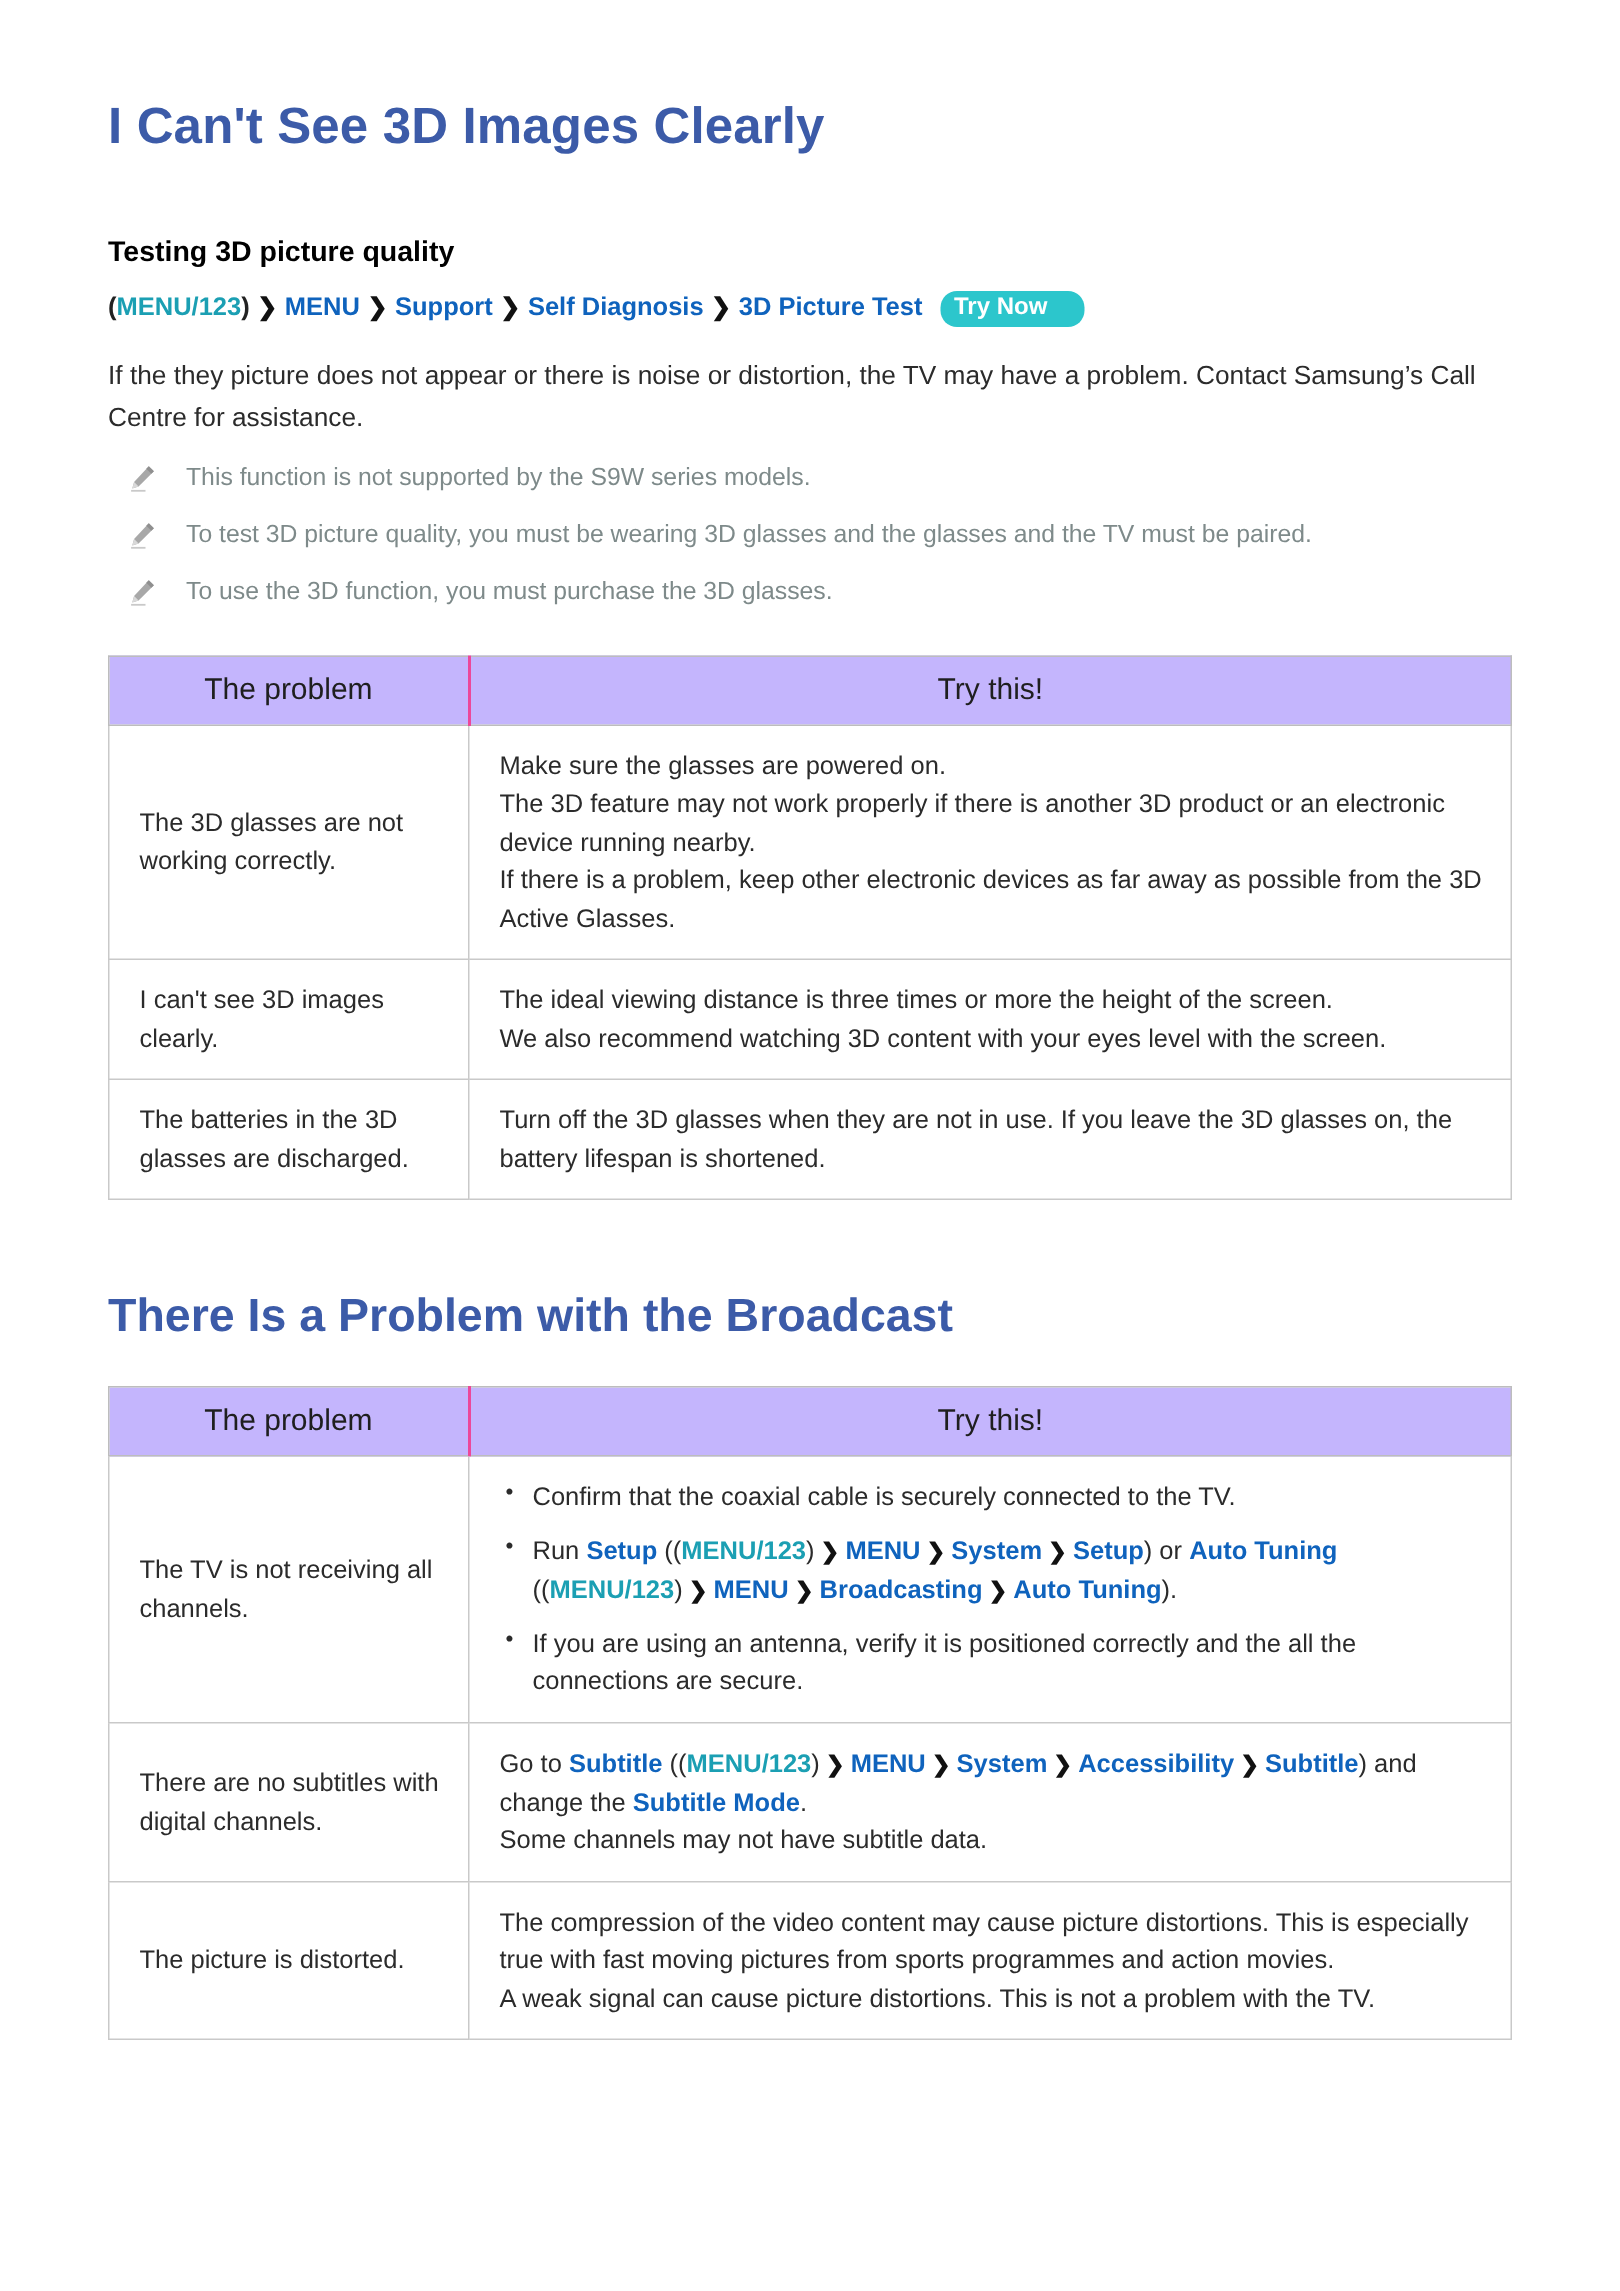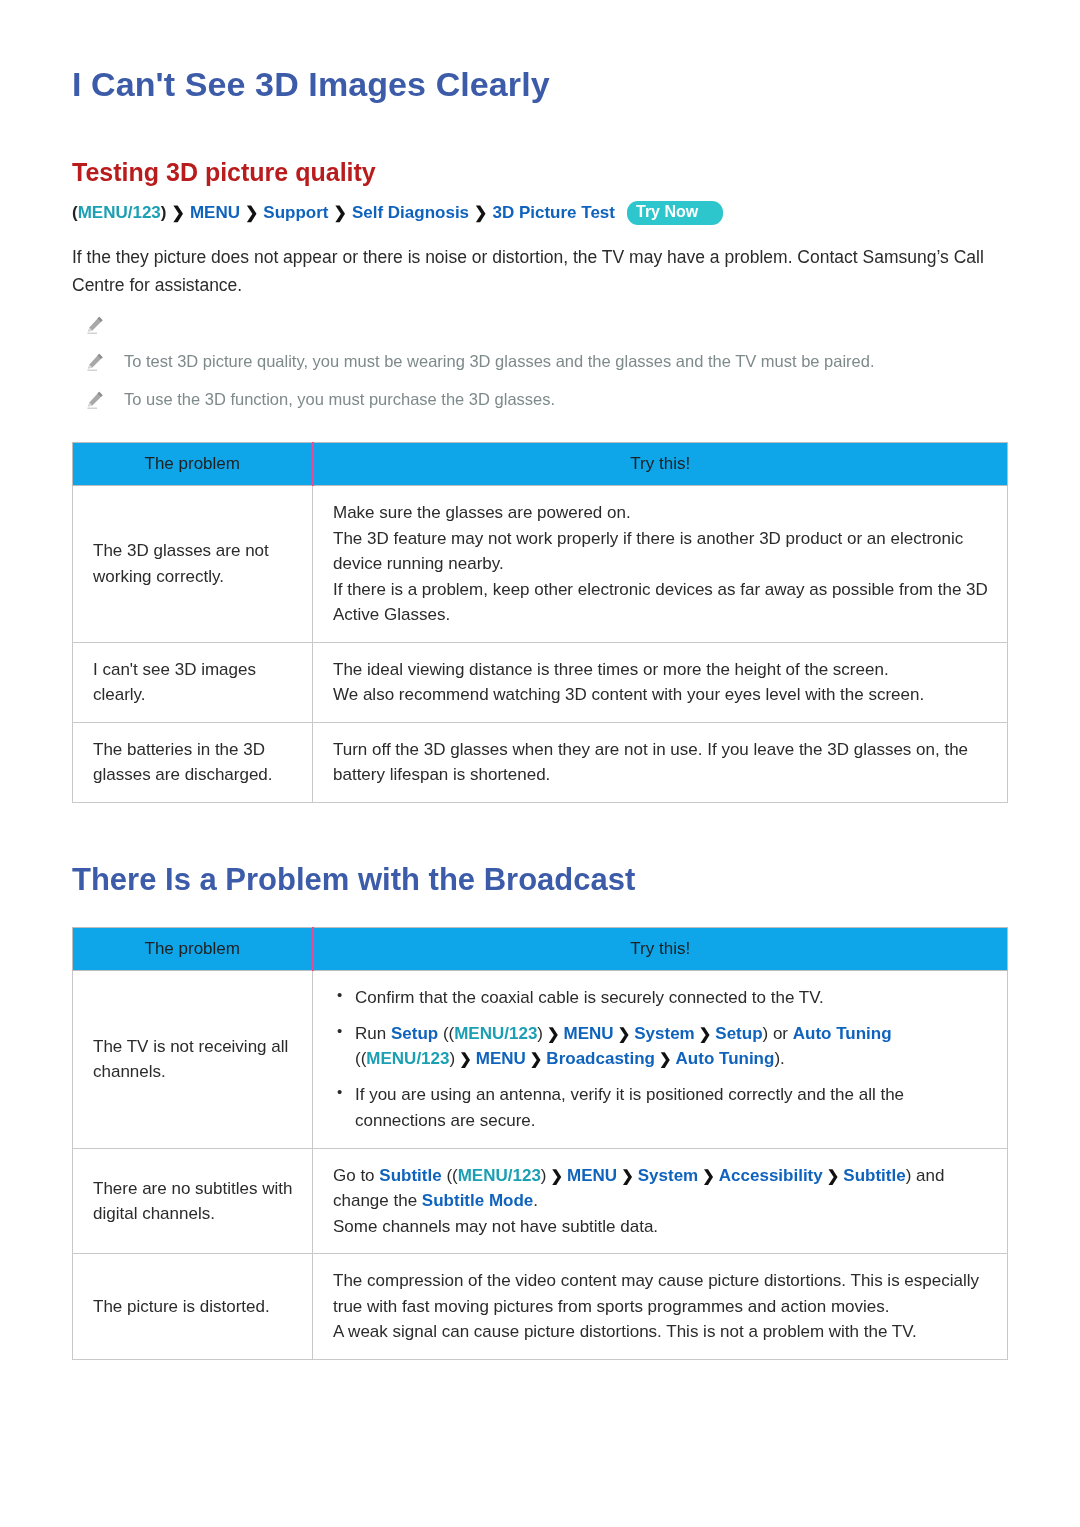--- a/index.html
+++ b/index.html
@@ -28,23 +28,23 @@
     padding-top: 66px;
     font-size: 34px;
     font-weight: bold;
     color: #3c5ba8;
     letter-spacing: 0.1px;
     line-height: 1.1;
   }
   h2.section-sub {
     margin: 0;
     padding-top: 56px;
-    font-size: 25px;
-    font-weight: bold;
-    color: #b91c1c;
+    font-size: 19px;
+    font-weight: bold;
+    color: #000000;
     line-height: 1.1;
   }
   h1.doc-title-2 {
     margin: 0;
     padding-top: 60px;
     font-size: 31px;
     font-weight: bold;
     color: #3c5ba8;
     line-height: 1.1;
   }
@@ -111,24 +111,24 @@
   
   table.tbl {
     border-collapse: collapse;
     width: 935px;
     margin-top: 30px;
     table-layout: fixed;
   }
   table.tbl col.c1 { width: 240px; }
   table.tbl col.c2 { width: 695px; }
   table.tbl th {
-    background: #0ea5e9;
+    background: #c4b5fd;
     color: #1f1f1f;
     font-weight: normal;
-    font-size: 17px;
+    font-size: 20px;
     text-align: center;
     padding: 11px 8px;
     border: 1px solid #bdbdbd;
   }
   table.tbl th.th-split { border-left: 2px solid #ec4899; }
   table.tbl td {
     border: 1px solid #c9c9c9;
     vertical-align: middle;
     font-size: 17px;
     line-height: 1.5;
@@ -190,20 +190,21 @@
 
     <div class="note-row">
       <span class="note-icon">
         <svg viewBox="0 0 22 22" width="22" height="22" aria-hidden="true">
           <path d="M15.2 2.8 L18.6 6.2 L8.4 16.4 L4.2 17.6 L5.4 13.4 Z" fill="#a8a8a8"></path>
           <path d="M15.2 2.8 L18.6 6.2 L16.9 7.9 L13.5 4.5 Z" fill="#8f8f8f"></path>
           <path d="M5.4 13.4 L8.4 16.4 L4.2 17.6 Z" fill="#d9d9d9"></path>
           <rect x="3.4" y="18.6" width="9.6" height="1.2" fill="#c9c9c9"></rect>
         </svg>
       </span>
+      <span class="note-text">This function is not supported by the S9W series models.</span>
     </div>
 
     <div class="note-row">
       <span class="note-icon">
         <svg viewBox="0 0 22 22" width="22" height="22" aria-hidden="true">
           <path d="M15.2 2.8 L18.6 6.2 L8.4 16.4 L4.2 17.6 L5.4 13.4 Z" fill="#a8a8a8"></path>
           <path d="M15.2 2.8 L18.6 6.2 L16.9 7.9 L13.5 4.5 Z" fill="#8f8f8f"></path>
           <path d="M5.4 13.4 L8.4 16.4 L4.2 17.6 Z" fill="#d9d9d9"></path>
           <rect x="3.4" y="18.6" width="9.6" height="1.2" fill="#c9c9c9"></rect>
         </svg>

